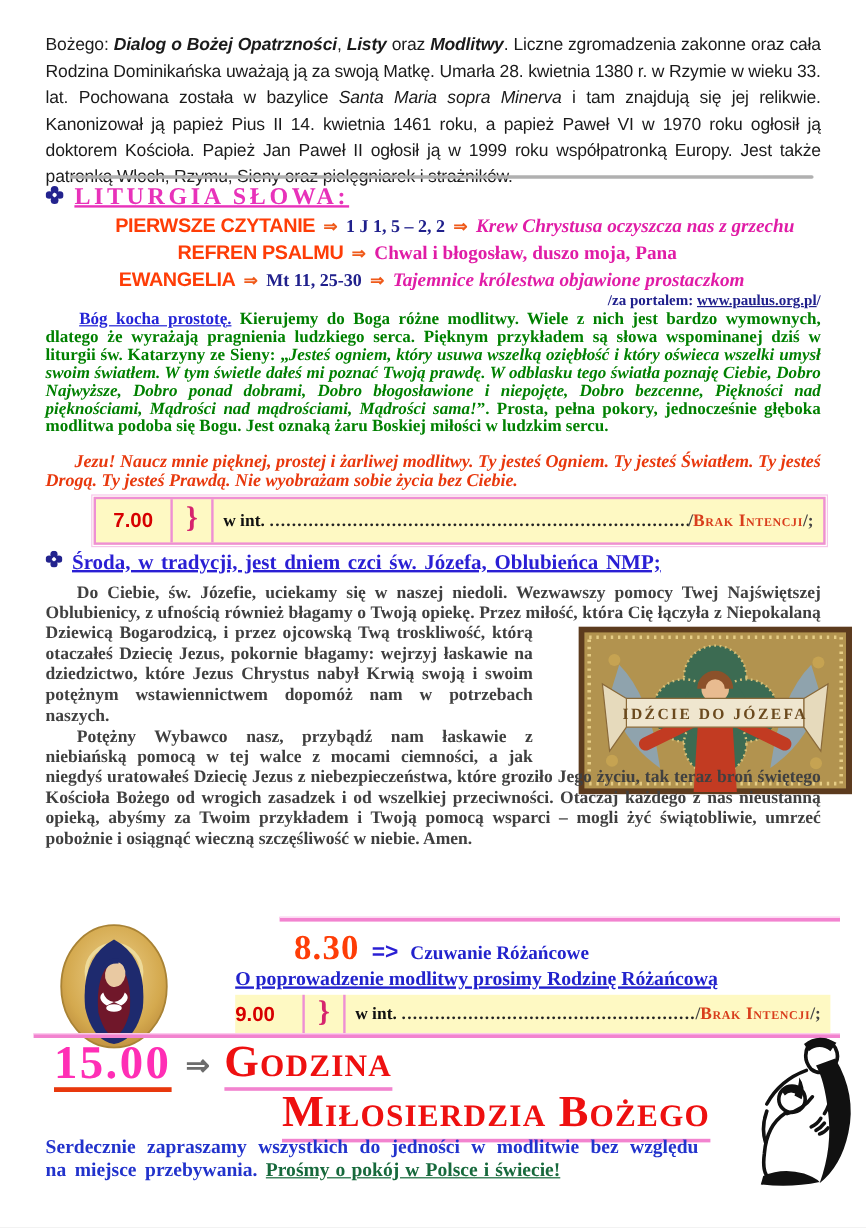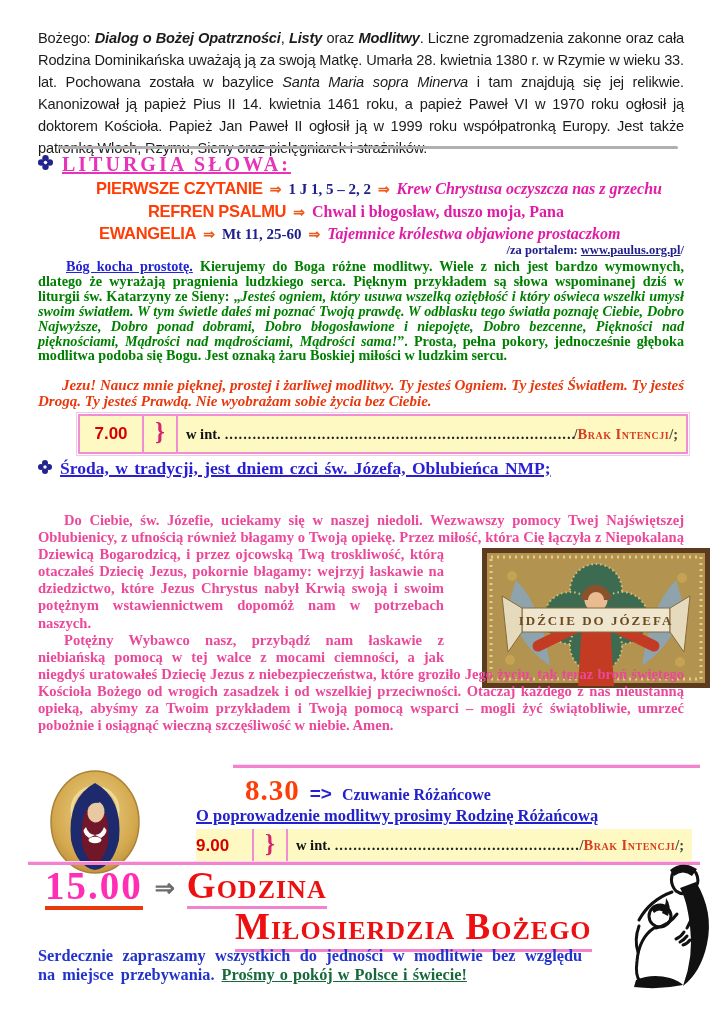--- a/index.html
+++ b/index.html
@@ -64,21 +64,21 @@
   .pink-line{position:absolute;height:3px;background:#f283cf;border-top:1px solid #fdd9f3;}
   .pl-top{top:764px;left:233px;width:467px;}
   .pl-bottom{top:861px;left:28px;width:672px;}
 
   
   .sroda{top:458px;display:flex;align-items:center;gap:8px;}
   .sroda .txt{font-size:17.5px;font-weight:bold;color:#2a1fd4;word-spacing:2px;
               text-decoration:underline;text-decoration-thickness:1.5px;}
 
   
-  .joseph{top:512px;color:#ec4899;font-weight:bold;font-size:14.6px;line-height:17.1px;text-align:justify;}
+  .joseph{top:486px;color:#404040;font-weight:bold;font-size:14.6px;line-height:17.1px;text-align:justify;}
   .joseph p{margin:0;text-indent:26px;}
   .joseph-img{float:right;width:228px;height:99px;margin:2px 0 6px 12px;shape-margin:8px;}
 
   
   .mary-img{position:absolute;left:50px;top:770px;width:90px;height:104px;}
   .ros-line1{position:absolute;top:774px;left:245px;display:flex;align-items:baseline;gap:10px;}
   .ros-time{font-size:29px;font-weight:bold;color:#fe3d07;letter-spacing:1px;}
   .ros-arrow{font-family:"Liberation Sans",sans-serif;font-size:19px;font-weight:bold;color:#2a1fd4;}
   .ros-title{font-size:16px;font-weight:bold;color:#2222cc;}
   .ros-sub{position:absolute;top:806px;left:196px;font-size:16.5px;font-weight:bold;color:#2222cc;
@@ -129,21 +129,21 @@
 
   <div class="abs lit-row row2">
     <span class="lbl">REFREN PSALMU</span>
     <span class="arr">⇒</span>
     <span class="mag">Chwal i błogosław, duszo moja, Pana</span>
   </div>
 
   <div class="abs lit-row row3">
     <span class="lbl">EWANGELIA</span>
     <span class="arr">⇒</span>
-    <span class="ref">Mt 11, 25-60</span>
+    <span class="ref">Mt 11, 25-30</span>
     <span class="arr">⇒</span>
     <span class="mag ital">Tajemnice królestwa objawione prostaczkom</span>
   </div>
 
   <div class="abs source"><span>/za portalem: </span><a href="#">www.paulus.org.pl</a><span>/</span></div>
 
   <div class="abs quote"><span class="lead">Bóg kocha prostotę.</span><span> Kierujemy do Boga różne modlitwy. Wiele z nich jest bardzo wymownych, dlatego że wyrażają pragnienia ludzkiego serca. Pięknym przykładem są słowa wspominanej dziś w liturgii św. Katarzyny ze Sieny: „</span><span class="q-it">Jesteś ogniem, który usuwa wszelką oziębłość i który oświeca wszelki umysł swoim światłem. W tym świetle dałeś mi poznać Twoją prawdę. W odblasku tego światła poznaję Ciebie, Dobro Najwyższe, Dobro ponad dobrami, Dobro błogosławione i niepojęte, Dobro bezcenne, Piękności nad pięknościami, Mądrości nad mądrościami, Mądrości sama!</span><span>”. Prosta, pełna pokory, jednocześnie głęboka modlitwa podoba się Bogu. Jest oznaką żaru Boskiej miłości w ludzkim sercu.</span></div>
 
   <div class="abs jprayer">Jezu! Naucz mnie pięknej, prostej i żarliwej modlitwy. Ty jesteś Ogniem. Ty jesteś Światłem. Ty jesteś Drogą. Ty jesteś Prawdą. Nie wyobrażam sobie życia bez Ciebie.</div>
 

